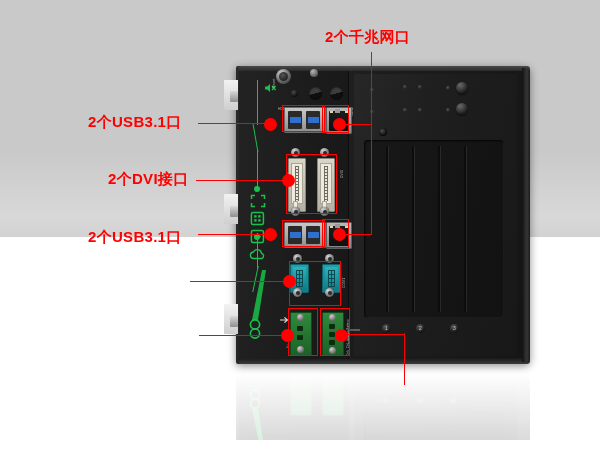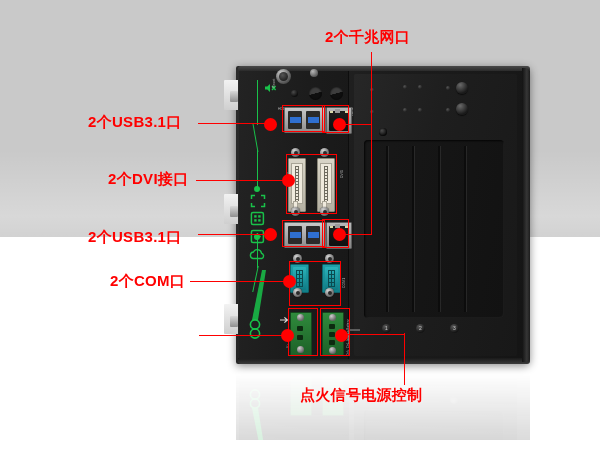--- a/index.html
+++ b/index.html
@@ -395,28 +395,26 @@
   <div class="anno-label cn" style="left:108px;top:170px;">2个DVI接口</div>
   <div class="leader leader-h" style="left:196px;top:180px;width:90px;"></div>
   <div class="dot" style="left:282px;top:174px;"></div>
   <div class="hl" style="left:286px;top:154px;width:51px;height:60px;"></div>
 
   <div class="anno-label cn" style="left:88px;top:228px;">2个USB3.1口</div>
   <div class="leader leader-h" style="left:198px;top:234px;width:72px;"></div>
   <div class="dot" style="left:264px;top:228px;"></div>
   <div class="hl" style="left:282px;top:220px;width:43px;height:27px;"></div>
 
-  <div class="anno-label cn" style="left:110px;top:272px;">2个COM口</div>
   <div class="leader leader-h" style="left:190px;top:281px;width:98px;"></div>
   <div class="dot" style="left:283px;top:275px;"></div>
   <div class="hl" style="left:289px;top:261px;width:52px;height:45px;"></div>
 
   <div class="leader leader-h" style="left:199px;top:335px;width:87px;"></div>
   <div class="dot" style="left:281px;top:329px;"></div>
   <div class="hl" style="left:288px;top:308px;width:30px;height:48px;"></div>
 
-  <div class="anno-label cn" style="left:300px;top:386px;">点火信号电源控制</div>
   <div class="leader leader-v" style="left:404px;top:333px;height:52px;"></div>
   <div class="leader leader-h" style="left:345px;top:334px;width:60px;"></div>
   <div class="dot" style="left:335px;top:329px;"></div>
   <div class="hl" style="left:320px;top:308px;width:30px;height:48px;"></div>
 
 </div>
 
 </body></html>

